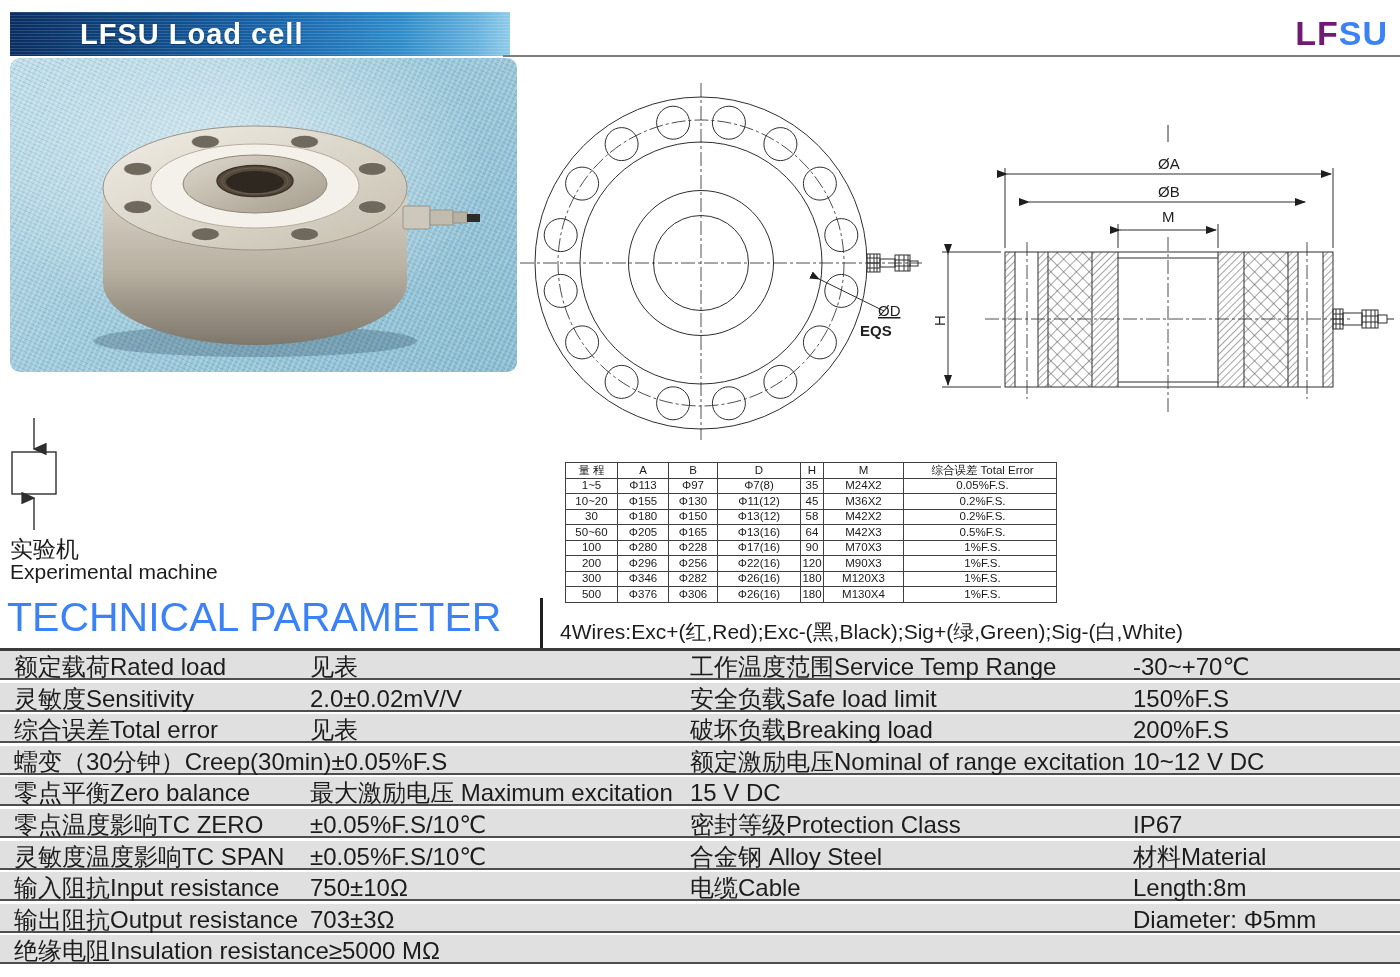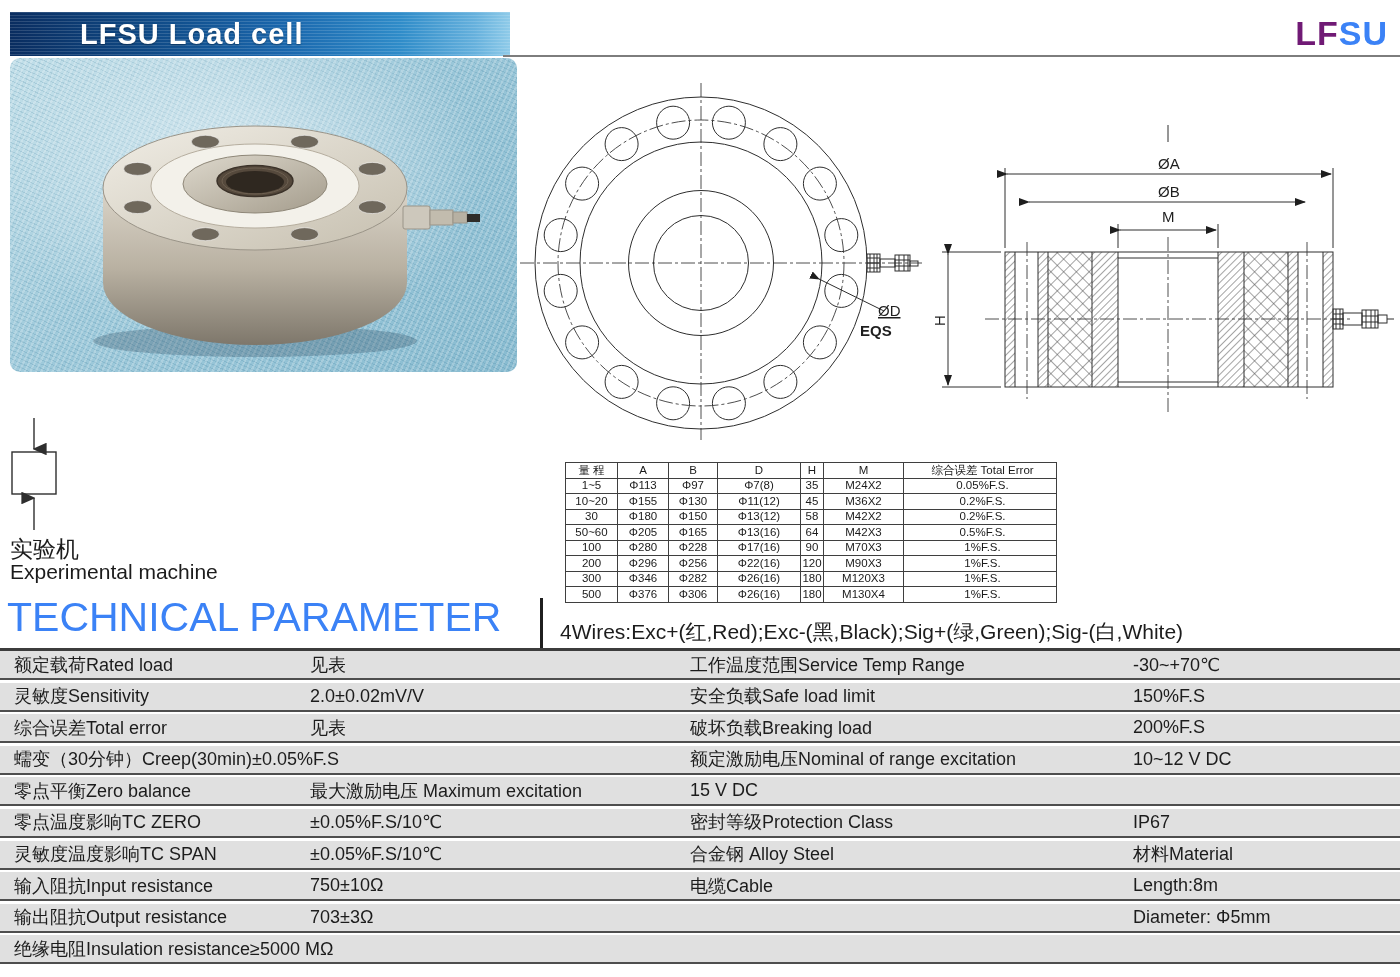--- a/index.html
+++ b/index.html
@@ -45,21 +45,21 @@
   .cap-cn{position:absolute;left:10px;top:534px;font-size:23px;}
   .cap-en{position:absolute;left:10px;top:560px;font-size:21px;}
   .sect-title{position:absolute;left:7px;top:594px;font-size:41px;color:#3b82f6;white-space:nowrap;}
   .sect-bar{position:absolute;left:540px;top:598px;width:3px;height:50px;background:#1f1f1f;}
   .wiring{position:absolute;left:553px;top:618px;font-size:21px;white-space:nowrap;margin-left:7px;}
 
   
   .spec{position:absolute;left:0;top:648px;width:1400px;border-top:3px solid #3c3c3c;}
   .spec-row{height:27px;background:#e0e0e0;border-bottom:2px solid #4e4e4e;margin-bottom:2.6px;
     display:grid;grid-template-columns:296px 380px 443px auto;align-items:center;
-    padding-left:14px;font-size:18px;}
+    padding-left:14px;font-size:24px;}
   .spec-row > div{white-space:nowrap;}
 </style>
 </head>
 <body>
 
 <div class="page">
 
   <div class="banner">
     <span class="banner-title">LFSU  Load cell</span>
   </div>

